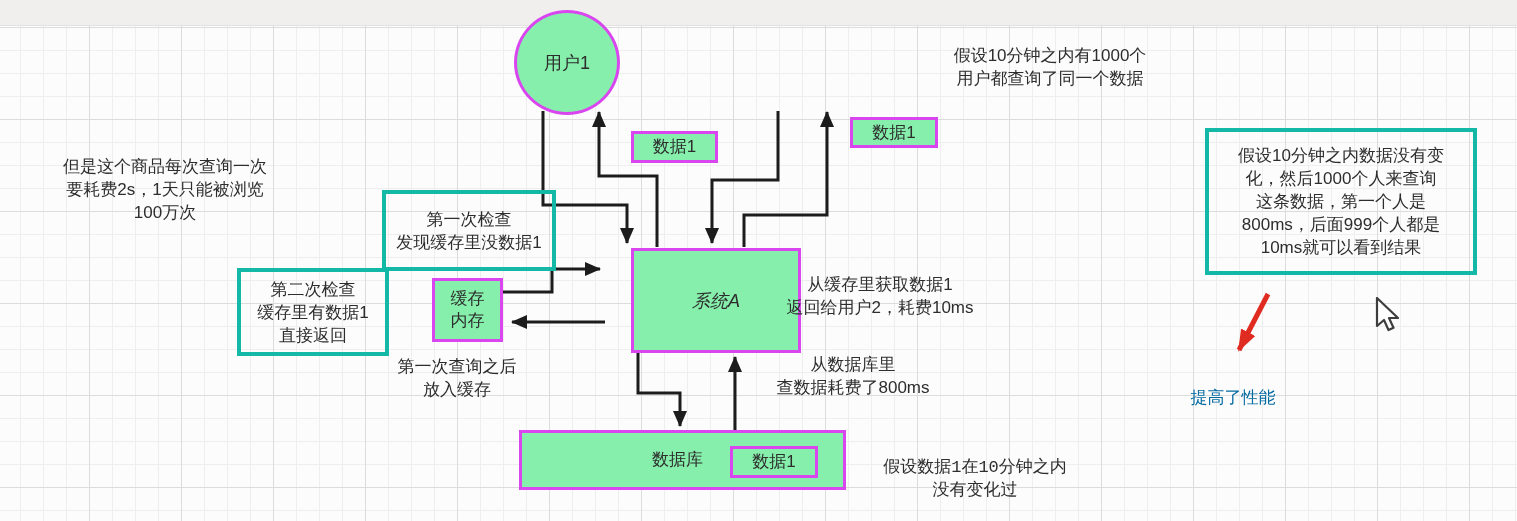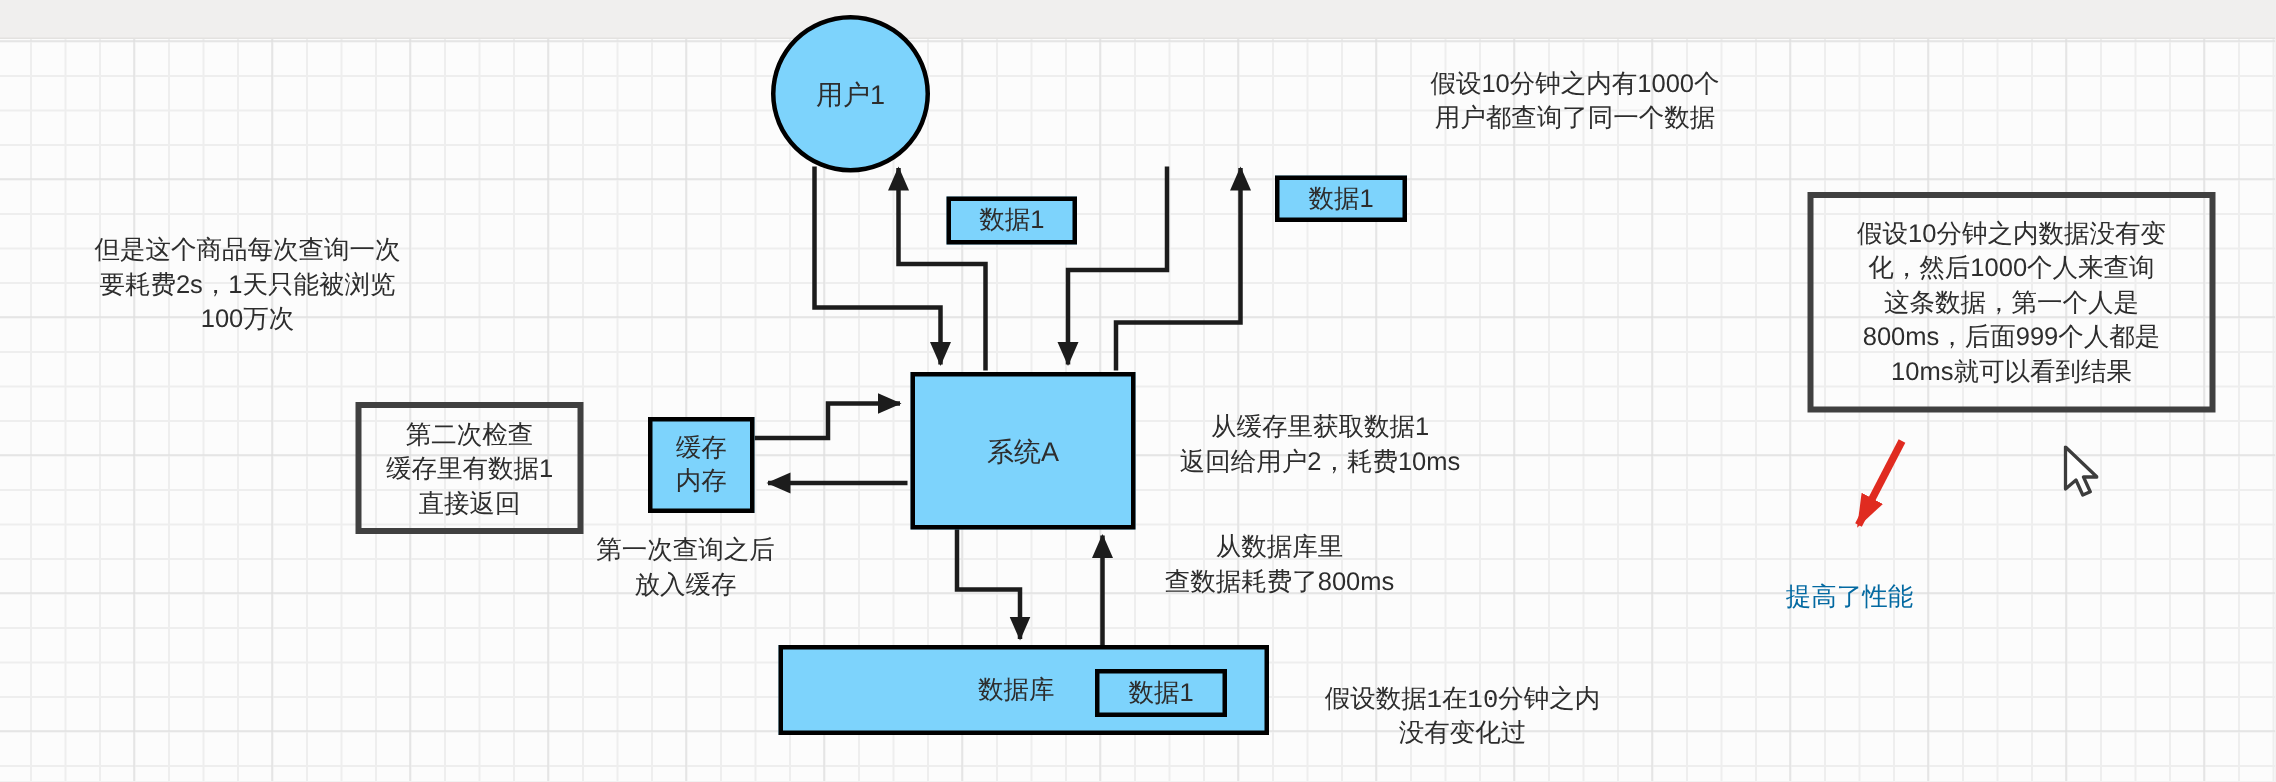--- a/index.html
+++ b/index.html
@@ -34,22 +34,22 @@
       linear-gradient(90deg, #eeeeee 1px, transparent 1px);
     background-size: 92px 92px, 92px 92px, 23px 23px, 23px 23px;
     background-position: -3px 1px;
   }
 
   .layer { position: absolute; left: 0; top: 0; width: 1517px; height: 521px; }
   svg.layer { pointer-events: none; }
 
   .shape {
     position: absolute;
-    background: #7dd3fc;
-    border: 3px solid #000000;
+    background: #86efac;
+    border: 3px solid #d946ef;
     display: flex;
     align-items: center;
     justify-content: center;
     color: #2d2d2d;
     font-size: 18px;
     white-space: pre-line;
     text-align: center;
     line-height: 22px;
   }
   .circle { border-radius: 50%; }
@@ -58,21 +58,21 @@
     position: absolute;
     color: #2d2d2d;
     font-size: 17px;
     line-height: 23px;
     text-align: center;
     white-space: pre-line;
   }
 
   .orange-box {
     position: absolute;
-    border: 4px solid #404040;
+    border: 4px solid #14b8a6;
     color: #2d2d2d;
     font-size: 17px;
     line-height: 23px;
     text-align: center;
     white-space: pre-line;
     display: flex;
     align-items: center;
     justify-content: center;
     background: transparent;
   }
@@ -116,30 +116,32 @@
     <path d="M1268,294 L1239,350" fill="none" stroke="#e02b20" stroke-width="5" marker-end="url(#ahred)"></path>
   </svg>
 
   <div class="shape circle" style="left:514px; top:10px; width:106px; height:105px;">用户1</div>
 
 
   <div class="shape" style="left:631px; top:131px; width:87px; height:32px; font-size:17px;">数据1</div>
 
   <div class="shape" style="left:850px; top:117px; width:88px; height:31px; font-size:17px;">数据1</div>
 
-  <div class="shape" style="left:607px; top:248px; width:150px; height:105px;">系统A</div>
+  <div class="shape" style="left:631px; top:248px; width:170px; height:105px;font-style:italic;">系统A</div>
 
   <div class="shape" style="left:432px; top:278px; width:71px; height:64px; font-size:17px;">缓存
 内存</div>
 
   <div class="shape" style="left:519px; top:430px; width:327px; height:60px;padding-left:40px;">
     <span style="position:absolute; left:130px; top:50%; transform:translateY(-50%); font-size:17px;">数据库</span>
     <span class="shape" style="left:208px; top:13px; width:88px; height:32px; font-size:17px;">数据1</span>
   </div>
 
+  <div class="orange-box" style="left:382px; top:190px; width:174px; height:81px;">第一次检查
+发现缓存里没数据1</div>
 
   <div class="orange-box" style="left:237px; top:268px; width:152px; height:88px;">第二次检查
 缓存里有数据1
 直接返回</div>
 
   <div class="orange-box" style="left:1205px; top:128px; width:272px; height:147px;">假设10分钟之内数据没有变
 化，然后1000个人来查询
 这条数据，第一个人是
 800ms，后面999个人都是
 10ms就可以看到结果</div>

